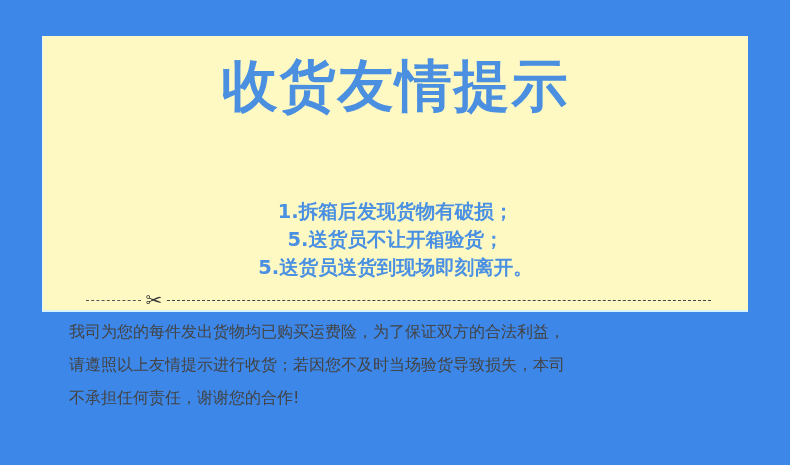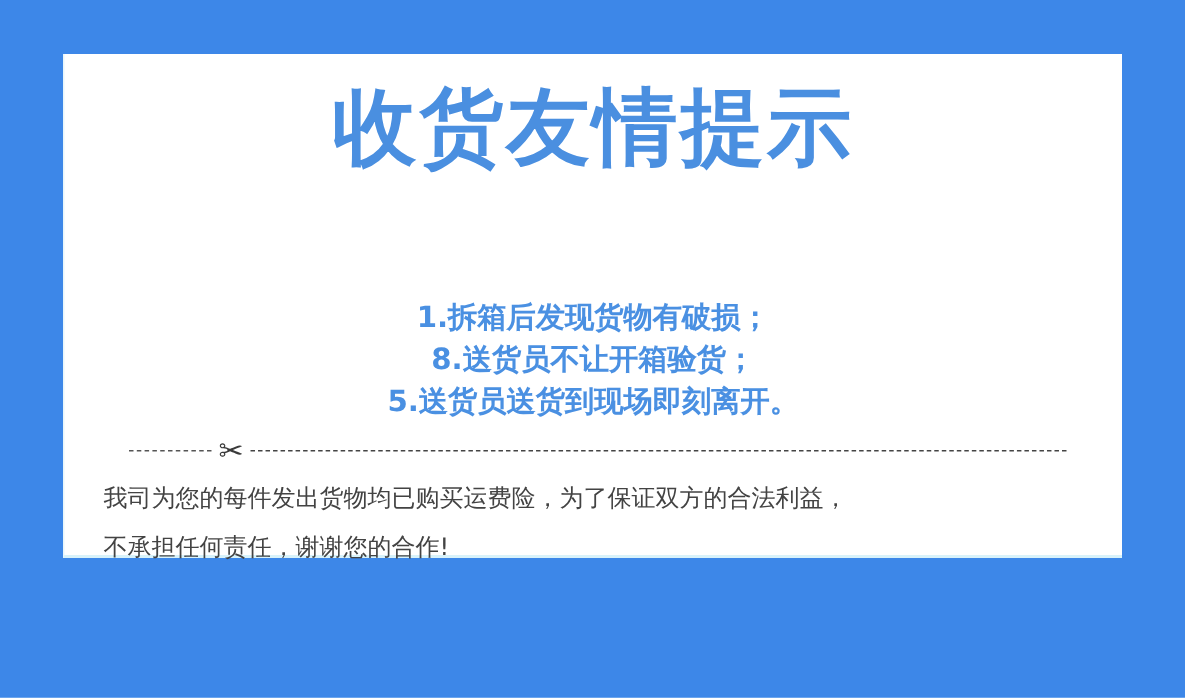--- a/index.html
+++ b/index.html
@@ -20,22 +20,22 @@
     height: 465px;
     background: #3d87e8;
   }
 
   
   #notice-card {
     position: absolute;
     left: 42px;
     top: 36px;
     width: 706px;
-    height: 336px;
-    background: #ffffff;
+    height: 276px;
+    background: #fef9c3;
     box-sizing: border-box;
     border-bottom: 2px solid #d8f2fa;
     border-left: 1px solid #e8f6fb;
   }
 
   
   #notice-title {
     position: absolute;
     left: 0;
     top: 20px;
@@ -141,29 +141,30 @@
 <body>
 
 <div id="notice-canvas">
   <div id="notice-card">
 
     <div id="notice-title">收货友情提示</div>
 
 
     <div id="warning-list">
       <span class="witem">1.拆箱后发现货物有破损；</span>
-      <span class="witem">8.送货员不让开箱验货；</span>
+      <span class="witem">5.送货员不让开箱验货；</span>
       <span class="witem">5.送货员送货到现场即刻离开。</span>
     </div>
 
     <div id="cut-separator">
       <div class="dash-left"></div>
       <div class="scissors-icon">✂</div>
       <div class="dash-right"></div>
     </div>
 
     <div id="closing-paragraph">
       <span class="pline">我司为您的每件发出货物均已购买运费险，为了保证双方的合法利益，</span>
+      <span class="pline">请遵照以上友情提示进行收货；若因您不及时当场验货导致损失，本司</span>
       <span class="pline">不承担任何责任，谢谢您的合作!</span>
     </div>
 
   </div>
 </div>
 
 </body></html>

